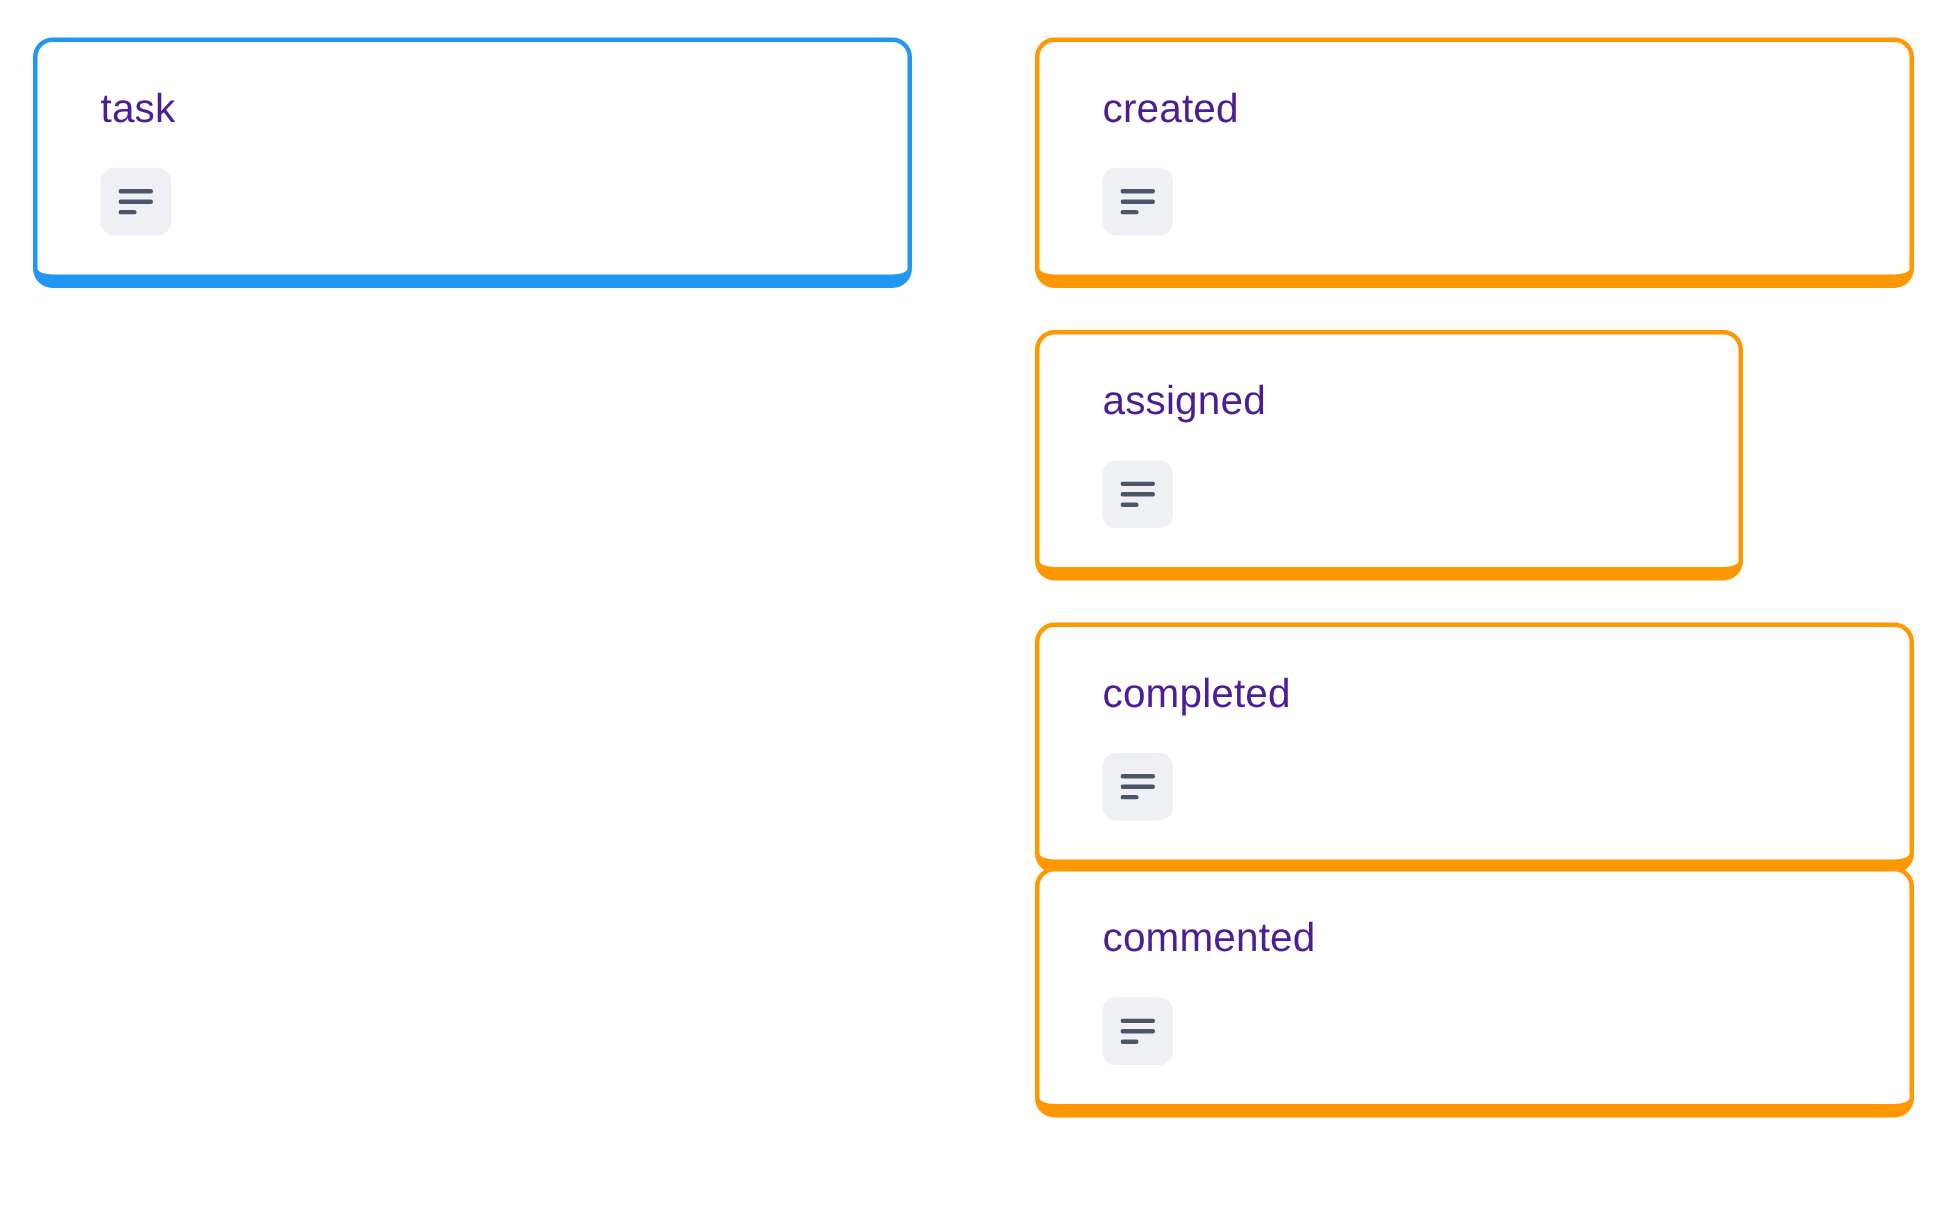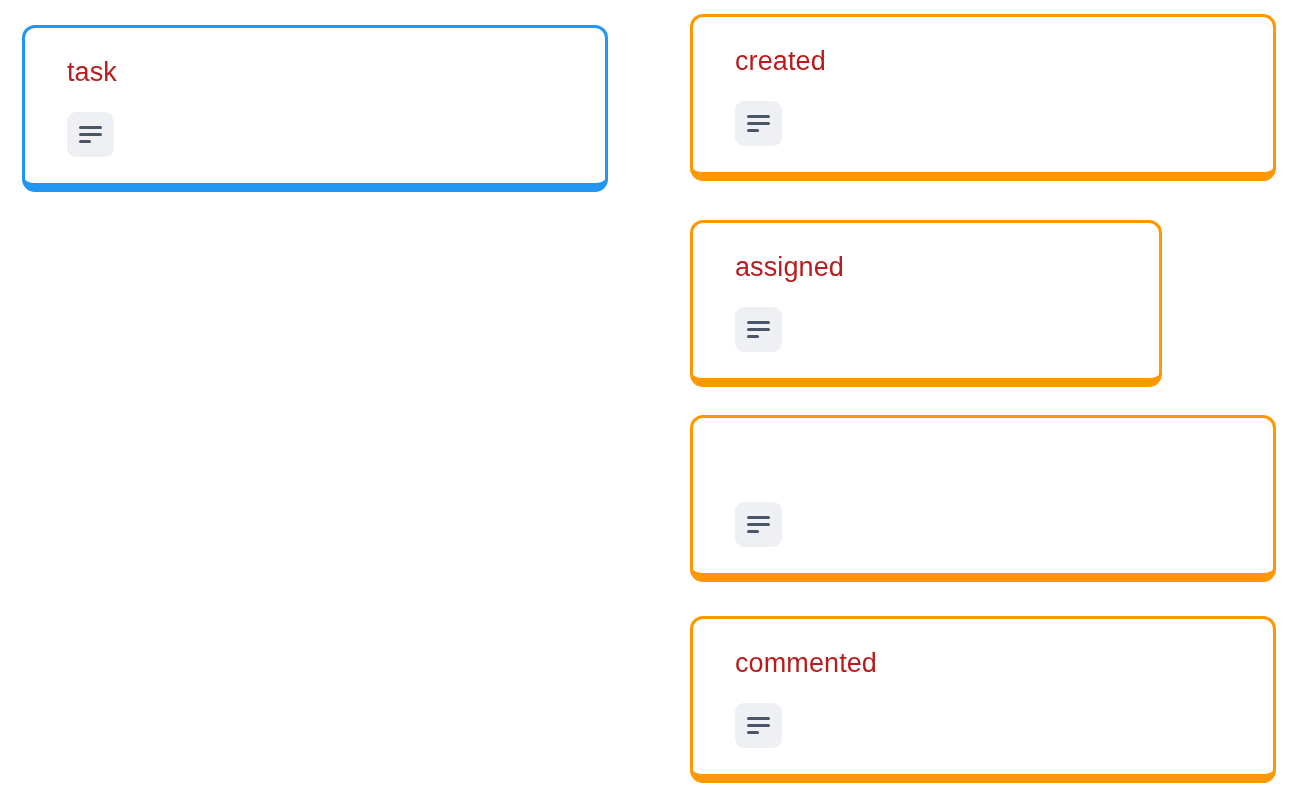--- a/index.html
+++ b/index.html
@@ -36,21 +36,21 @@
   .card.accent-blue   { border-color: #2196f3; }
   .card.accent-orange { border-color: #ff9800; }
 
   .card-label {
     position: absolute;
     left: 42px;
     top: 27px;
     font-size: 27px;
     line-height: 34px;
     font-weight: 400;
-    color: #b91c1c;
+    color: #4c1d95;
     letter-spacing: 0.1px;
     white-space: nowrap;
   }
 
   
   .icon-chip {
     position: absolute;
     left: 42px;
     top: 84px;
     width: 47px;
@@ -82,50 +82,51 @@
     <div class="icon-chip" style="background: rgb(238, 240, 244);">
       <svg width="23" height="17" viewBox="0 0 23 17" aria-hidden="true">
         <rect x="0" y="0" width="23" height="3" rx="1.5" fill="#4a5568"></rect>
         <rect x="0" y="7" width="23" height="3" rx="1.5" fill="#4a5568"></rect>
         <rect x="0" y="14" width="12" height="3" rx="1.5" fill="#4a5568"></rect>
       </svg>
     </div>
   </div>
     </div>
   <div class="column" id="column-right">
-      <div class="card accent-orange" style="left: 30px; top: 14px; width: 586px; height: 167px; border-color: rgb(255, 152, 0);">
+      <div class="card accent-orange" style="left: 30px; top: 25px; width: 586px; height: 167px; border-color: rgb(255, 152, 0);">
     <div class="card-label">created</div>
     <div class="icon-chip" style="background: rgb(238, 240, 244);">
       <svg width="23" height="17" viewBox="0 0 23 17" aria-hidden="true">
         <rect x="0" y="0" width="23" height="3" rx="1.5" fill="#4a5568"></rect>
         <rect x="0" y="7" width="23" height="3" rx="1.5" fill="#4a5568"></rect>
         <rect x="0" y="14" width="12" height="3" rx="1.5" fill="#4a5568"></rect>
       </svg>
     </div>
   </div>
       <div class="card accent-orange" style="left: 30px; top: 220px; width: 472px; height: 167px; border-color: rgb(255, 152, 0);">
     <div class="card-label">assigned</div>
     <div class="icon-chip" style="background: rgb(238, 240, 244);">
       <svg width="23" height="17" viewBox="0 0 23 17" aria-hidden="true">
         <rect x="0" y="0" width="23" height="3" rx="1.5" fill="#4a5568"></rect>
         <rect x="0" y="7" width="23" height="3" rx="1.5" fill="#4a5568"></rect>
         <rect x="0" y="14" width="12" height="3" rx="1.5" fill="#4a5568"></rect>
       </svg>
     </div>
   </div>
       <div class="card accent-orange" style="left: 30px; top: 415px; width: 586px; height: 167px; border-color: rgb(255, 152, 0);">
+    <div class="card-label">completed</div>
     <div class="icon-chip" style="background: rgb(238, 240, 244);">
       <svg width="23" height="17" viewBox="0 0 23 17" aria-hidden="true">
         <rect x="0" y="0" width="23" height="3" rx="1.5" fill="#4a5568"></rect>
         <rect x="0" y="7" width="23" height="3" rx="1.5" fill="#4a5568"></rect>
         <rect x="0" y="14" width="12" height="3" rx="1.5" fill="#4a5568"></rect>
       </svg>
     </div>
   </div>
-      <div class="card accent-orange" style="left: 30px; top: 616px; width: 586px; height: 167px; border-color: rgb(255, 152, 0);">
+      <div class="card accent-orange" style="left: 30px; top: 578px; width: 586px; height: 167px; border-color: rgb(255, 152, 0);">
     <div class="card-label">commented</div>
     <div class="icon-chip" style="background: rgb(238, 240, 244);">
       <svg width="23" height="17" viewBox="0 0 23 17" aria-hidden="true">
         <rect x="0" y="0" width="23" height="3" rx="1.5" fill="#4a5568"></rect>
         <rect x="0" y="7" width="23" height="3" rx="1.5" fill="#4a5568"></rect>
         <rect x="0" y="14" width="12" height="3" rx="1.5" fill="#4a5568"></rect>
       </svg>
     </div>
   </div>
     </div>

